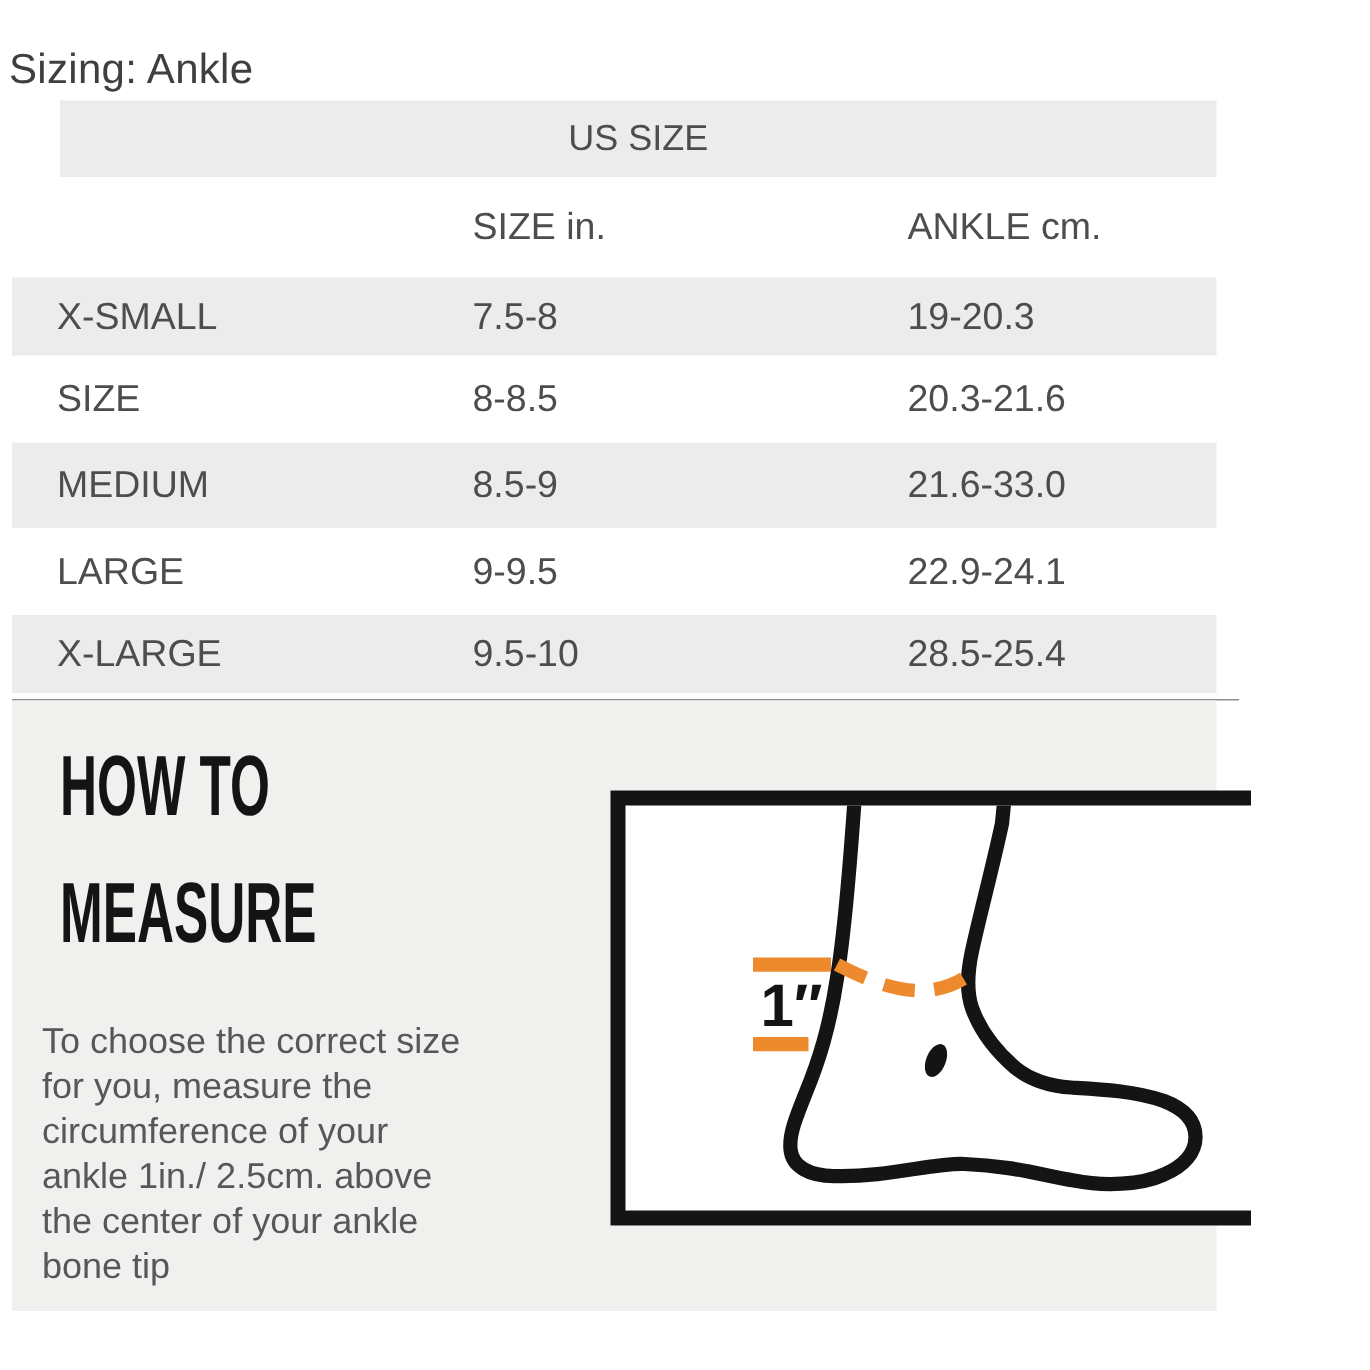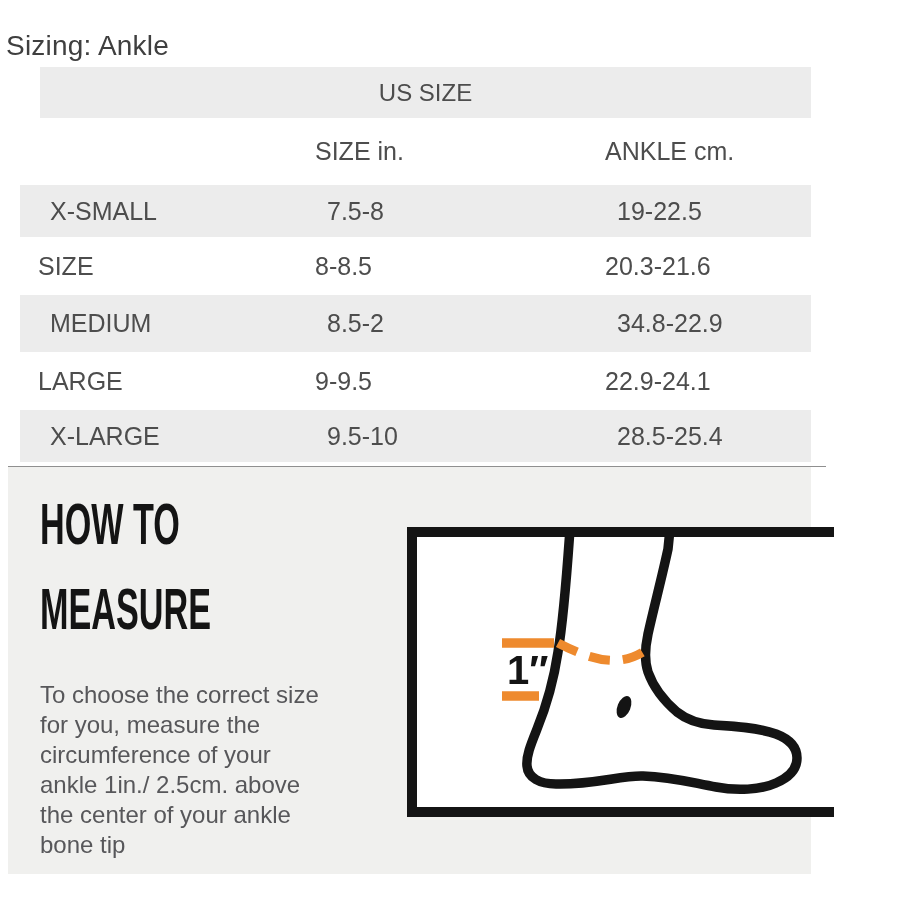--- a/index.html
+++ b/index.html
@@ -14,37 +14,37 @@
 
   
   .size-table { margin:0 23px 0 8px; color:var(--text,#4d4d4d); font-size:25px; }
   .trow { display:flex; align-items:center; }
   .group-header { height:51px; background:var(--shade,#ececec);
                   justify-content:center; font-size:24px;margin-left:32px; }
   .subheader { height:67px; background:#ffffff; }
   .data-row { height:57px; }
   .data-row.h52 { height:52px; }
   .data-row.h58 { height:58px; }
-  .data-row.shaded { background:var(--shade,#ececec);margin-left:12px; }
+  .data-row.shaded { background:var(--shade,#ececec); }
   .c1 { width:307px; padding-left:30px; }
   .c2 { width:290px; }
   .c3 { flex:1; }
 
   
   .spacer { height:4px; }
   .section-divider { height:1px; margin:0 8px; background:var(--divider,#8f8f8f); }
 
   
   .howto-panel { position:relative; margin:0 23px 0 8px; height:407px;
                  background:var(--panel,#f0f0ee); }
   .howto-heading { position:absolute; left:32px; top:15px; color:var(--ink,#141414); }
   .hline { display:block; font-size:57px; font-weight:700; line-height:85px;
            letter-spacing:0; transform:scaleX(0.6); transform-origin:0 50%;
            white-space:nowrap; }
-  .howto-body { position:absolute; left:32px; top:213px; font-size:24px;
+  .howto-body { position:absolute; left:20px; top:213px; font-size:24px;
                 line-height:30px; color:var(--text-soft,#57575a); }
   .howto-body span { display:block; white-space:nowrap; }
 
   .diagram-box { position:absolute; left:399px; top:60px; width:455px; height:290px;
                  background:#ffffff; border:10px solid var(--ink,#141414); }
   .diagram-box svg { display:block; }
 
   .ink-stroke   { stroke:var(--ink,#141414); fill:none; }
   .ink-fill     { fill:var(--ink,#141414); }
   .accent-stroke{ stroke:var(--accent,#ee8a2e); fill:none; }
@@ -66,31 +66,31 @@
     </div>
     <div class="trow subheader">
       <div class="c1"></div>
       <div class="c2">SIZE in.</div>
       <div class="c3">ANKLE cm.</div>
     </div>
 
     <div class="trow data-row h52 shaded">
       <div class="c1">X-SMALL</div>
       <div class="c2">7.5-8</div>
-      <div class="c3">19-22.5</div>
+      <div class="c3">19-20.3</div>
     </div>
     <div class="trow data-row h58">
       <div class="c1">SIZE</div>
       <div class="c2">8-8.5</div>
       <div class="c3">20.3-21.6</div>
     </div>
     <div class="trow data-row shaded">
       <div class="c1">MEDIUM</div>
-      <div class="c2">8.5-2</div>
-      <div class="c3">34.8-22.9</div>
+      <div class="c2">8.5-9</div>
+      <div class="c3">21.6-33.0</div>
     </div>
     <div class="trow data-row h58">
       <div class="c1">LARGE</div>
       <div class="c2">9-9.5</div>
       <div class="c3">22.9-24.1</div>
     </div>
     <div class="trow data-row h52 shaded">
       <div class="c1">X-LARGE</div>
       <div class="c2">9.5-10</div>
       <div class="c3">28.5-25.4</div>

